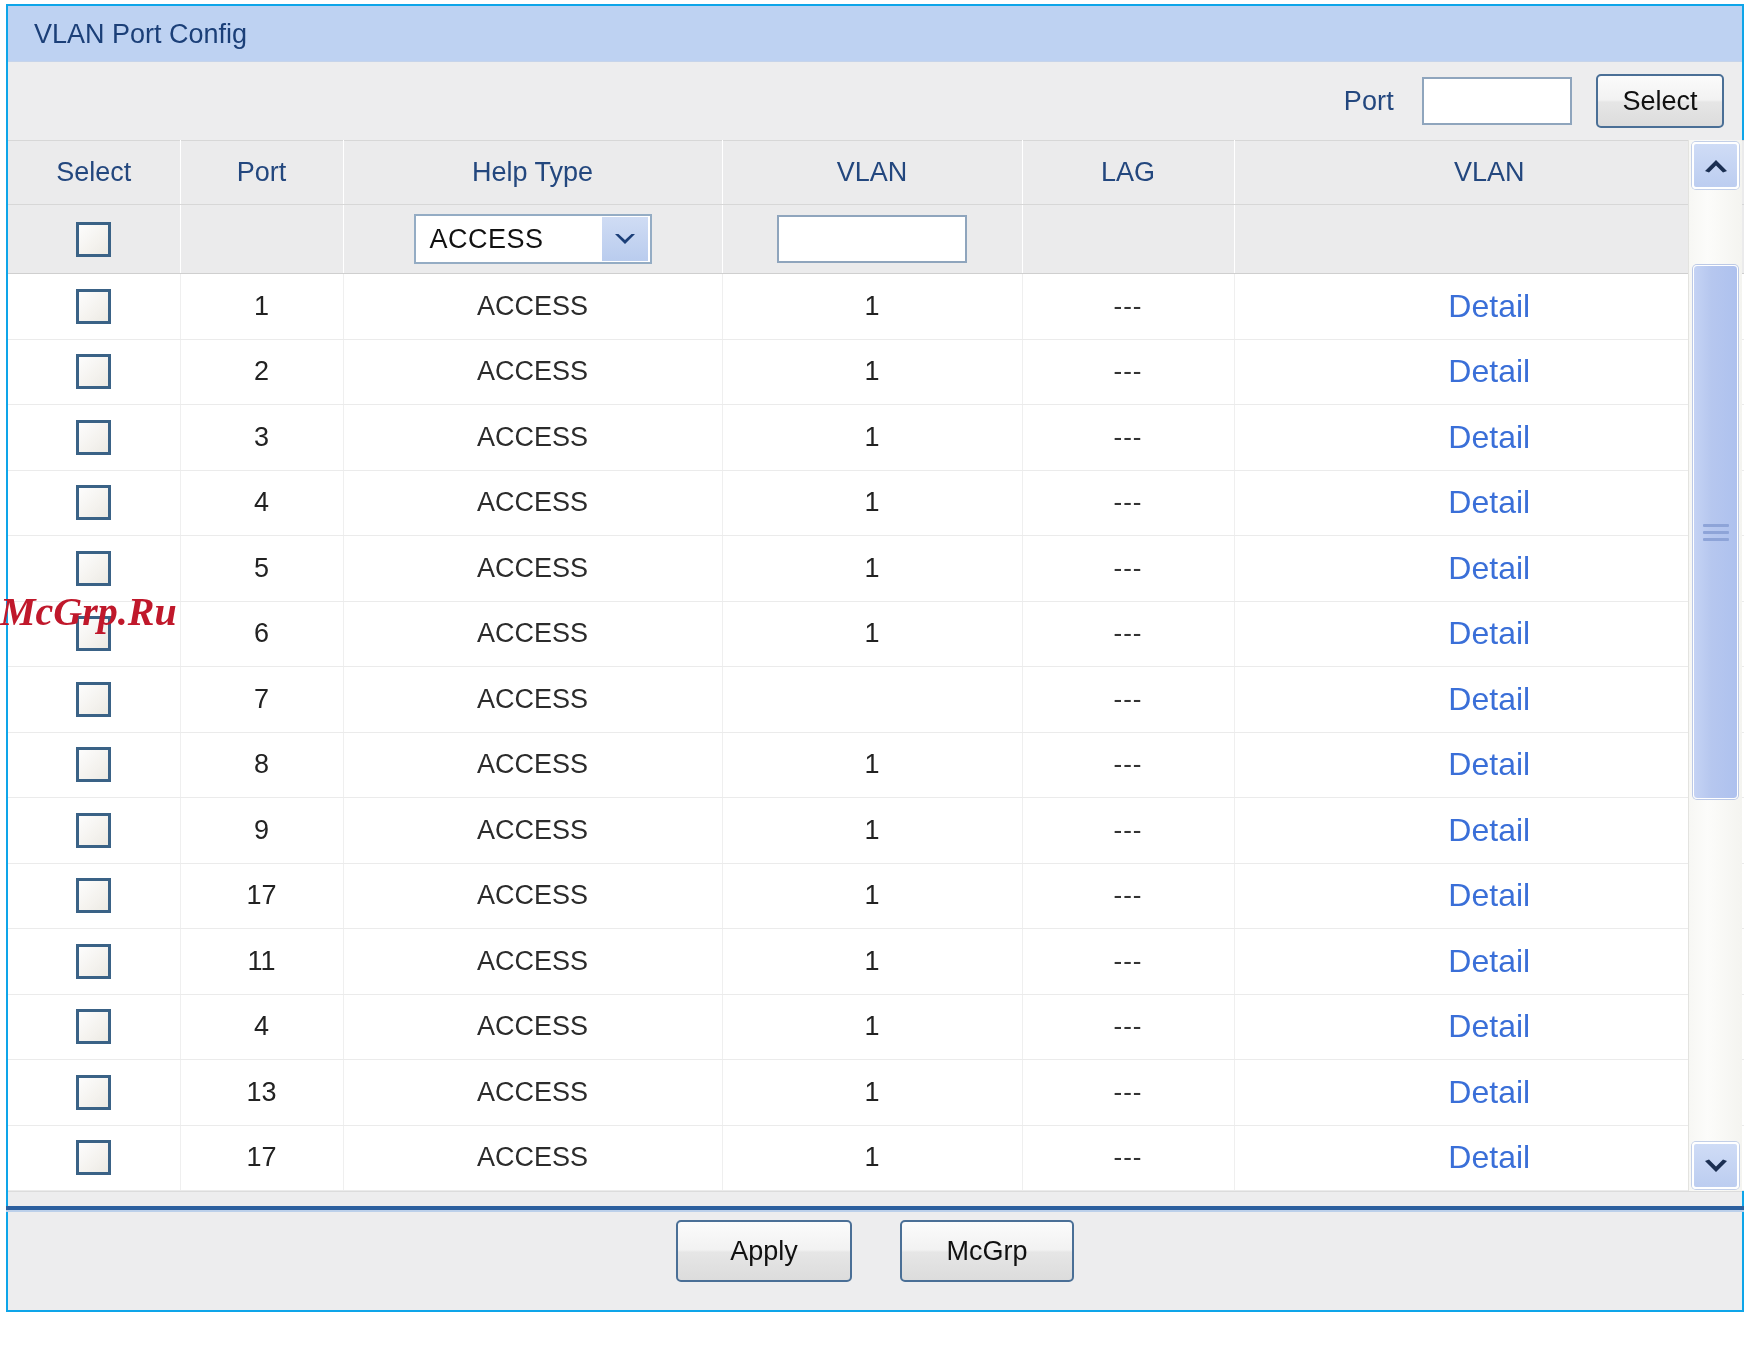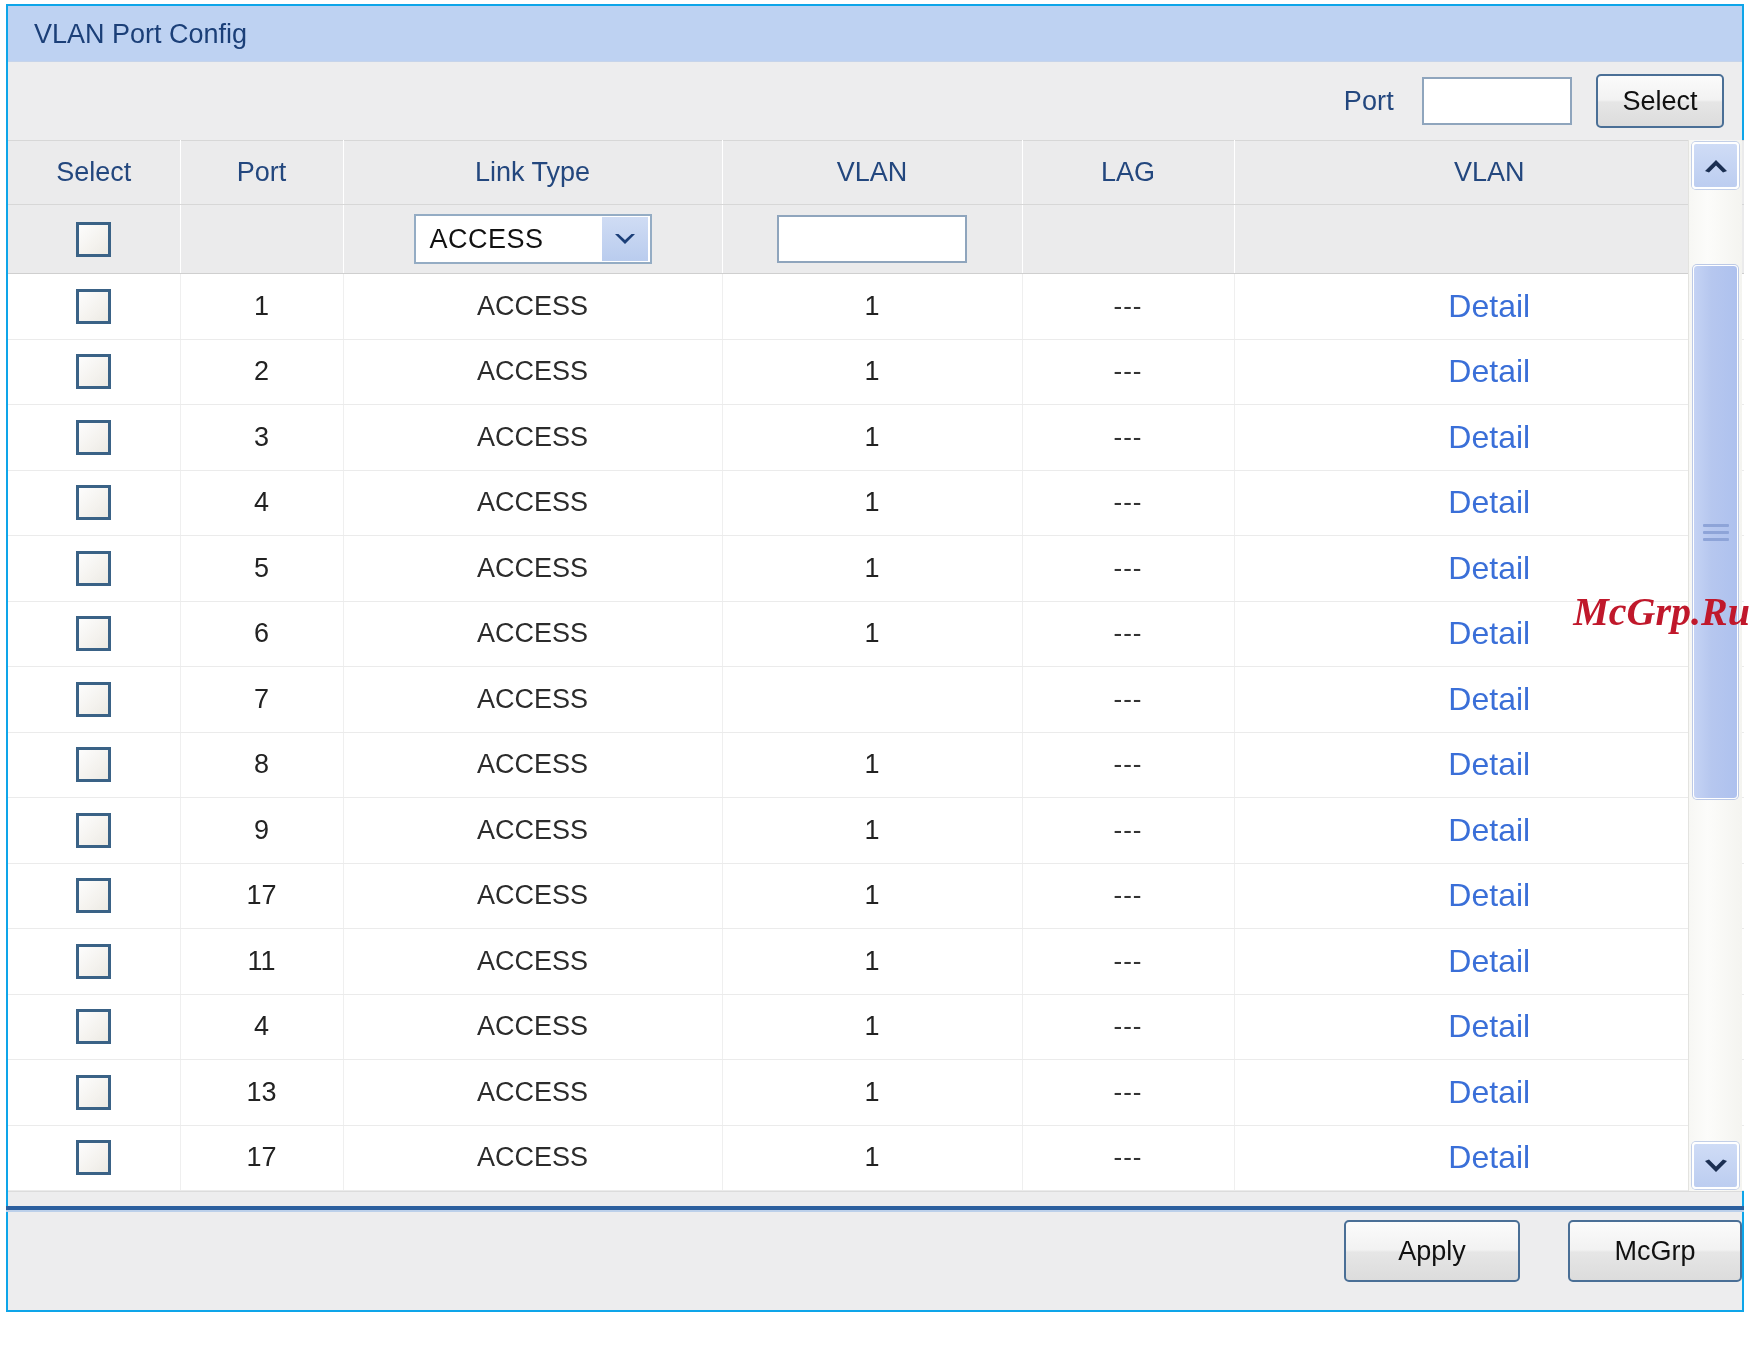--- a/index.html
+++ b/index.html
@@ -197,21 +197,21 @@
     box-sizing:border-box;cursor:pointer;
     display:flex;align-items:center;justify-content:center;
   }
   .grip{width:26px;}
   .grip i{display:block;height:3px;background:#8ea4d8;margin:4px 0;border-radius:1px;}
 
   
   .footer{
     background:#ededee;
     height:118px;
-    display:flex;align-items:center;justify-content:flex-end;
+    display:flex;align-items:center;justify-content:center;
     gap:48px;
     border-top:1px solid #dcdcdc;
   }
   .btn-apply{width:176px;height:62px;}
   .btn-help{width:174px;height:62px;}
 
   .bottom-rule{
     position:absolute;left:6px;right:6px;top:1206px;
     height:4px;
     background:#2b5f9e;
@@ -219,21 +219,21 @@
   .bottom-rule2{
     position:absolute;left:6px;right:6px;top:1210px;
     height:2px;background:#bcd0ea;
   }
 
   
   .watermark{
     position:absolute;
     left:0;right:0;
     top:588px;
-    text-align:right;
+    text-align:left;
     color:#c0182b;
     font-family:"Liberation Serif","DejaVu Serif",serif;
     font-style:italic;
     font-weight:bold;
     font-size:40px;
     letter-spacing:0px;
     pointer-events:none;
     z-index:5;
   }
 </style>
@@ -259,21 +259,21 @@
             <col class="c-port">
             <col class="c-link">
           <col class="c-pvid">
             <col class="c-lag">
             <col class="c-vlan">
         </colgroup>
         <thead>
           <tr>
             <th>Select</th>
             <th>Port</th>
-            <th>Link Type</th>
+            <th>Help Type</th>
             <th>VLAN</th>
             <th>LAG</th>
             <th>VLAN</th>
           </tr>
         </thead>
         <tbody id="grid-body">
           <tr class="filter-row">
             <td>
               <span class="cbx"></span>
             </td>

